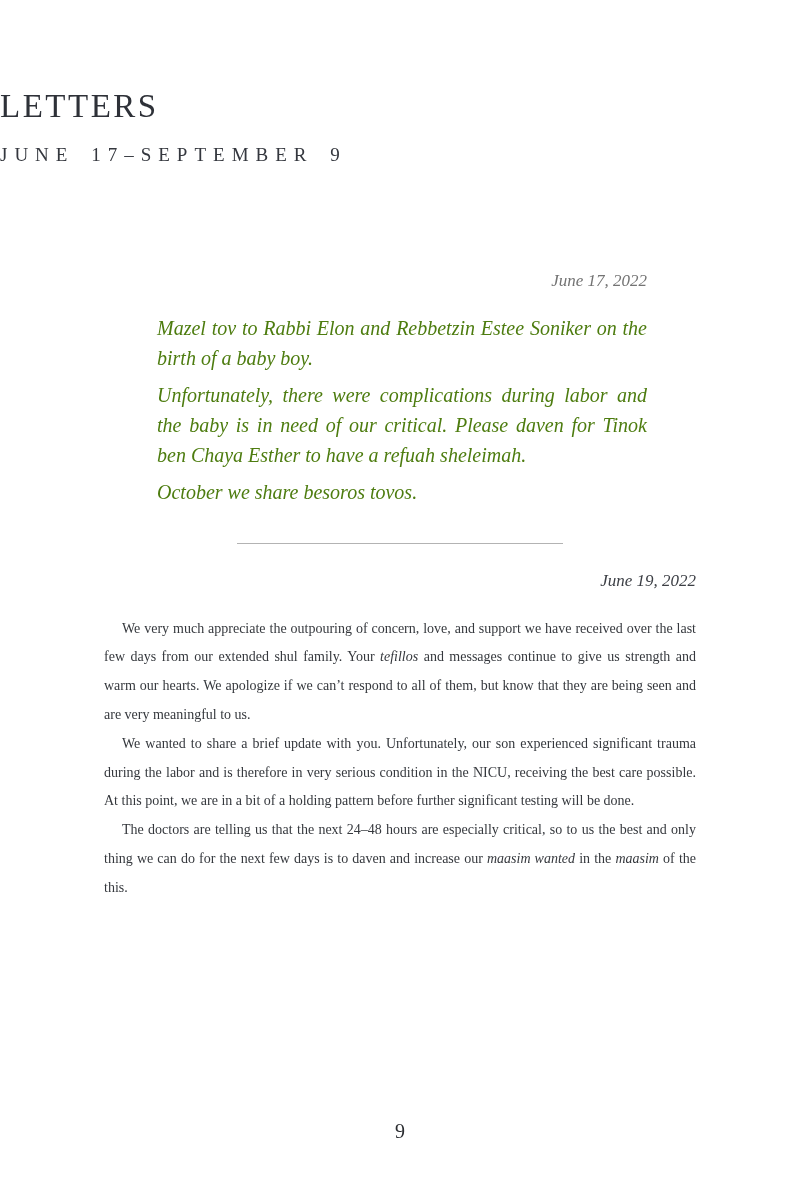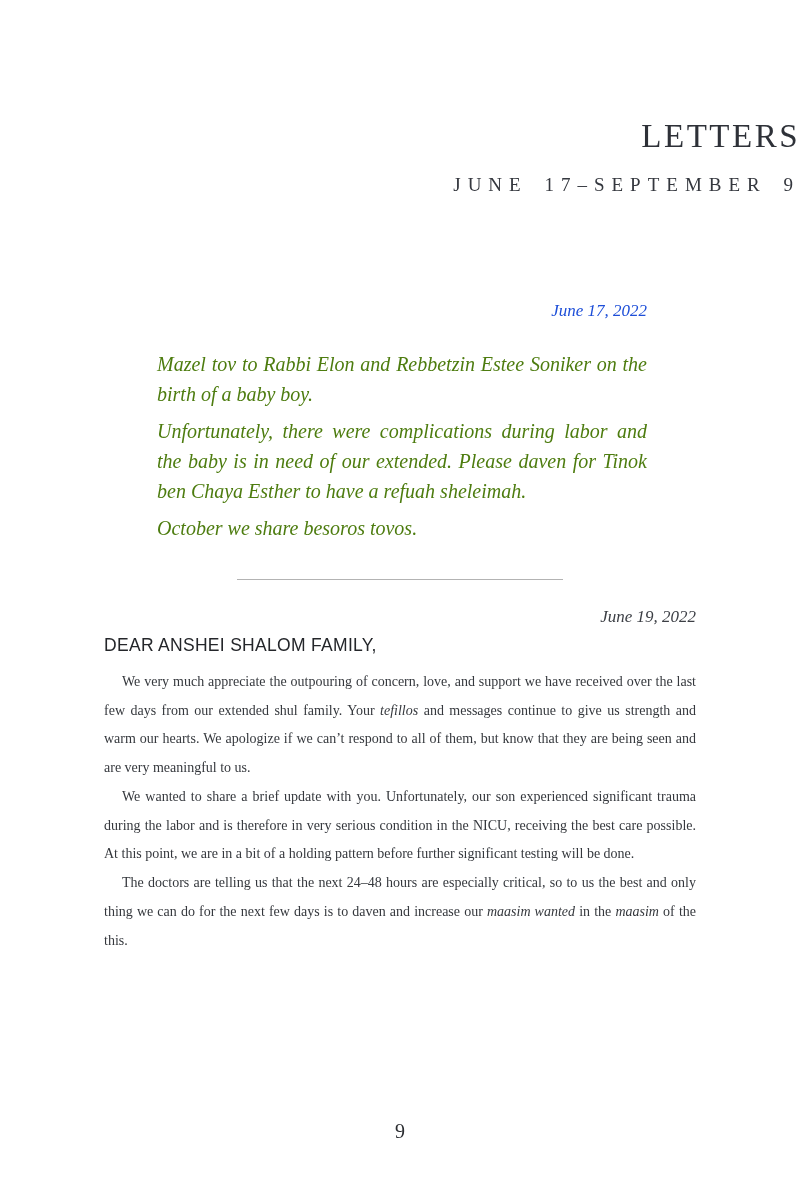--- a/index.html
+++ b/index.html
@@ -11,22 +11,22 @@
     position: relative;
     width: 800px;
     height: 1195px;
     background: #ffffff;
     overflow: hidden;
     font-family: "Liberation Serif", serif;
   }
 
   
   .chapter-head {
-    padding-top: 120px;
-    text-align: right;
+    padding-top: 90px;
+    text-align: left;
   }
   .chapter-title {
     margin: 0;
     font-family: "Liberation Serif", serif;
     font-weight: 400;
     font-size: 33px;
     line-height: 1;
     letter-spacing: 2.5px;
     color: #2e3138;
   }
@@ -50,23 +50,23 @@
     font-style: italic;
     font-size: 17px;
     line-height: 1.2;
   }
 
   
   .quote-letter {
     margin-top: 104px;
   }
   .quote-letter .letter-date {
-    color: #1d4ed8;
+    color: #737373;
     width: 543px;  
-    margin-bottom: 28px;
+    margin-bottom: 22px;
   }
   .quote-body {
     margin-left: 53px;
     width: 490px;
     font-style: italic;
     font-size: 20px;
     line-height: 30px;
     color: #4d7c0f;
     text-align: justify;
   }
@@ -88,21 +88,21 @@
     border-top: 1px solid #b3b3b3;
     height: 0;
   }
 
   
   .main-letter {
     margin-top: 27px;
   }
   .main-letter .letter-date {
     color: #3c3f45;
-    margin-bottom: 7px;
+    margin-bottom: 23px;
   }
   .salutation {
     font-family: "Liberation Sans", sans-serif;
     font-size: 17.5px;
     line-height: 1.15;
     letter-spacing: 0.3px;
     color: #24262a;
     margin-bottom: 13px;
   }
   .main-body p {
@@ -135,30 +135,29 @@
 
   <header class="chapter-head">
     <h1 class="chapter-title">LETTERS</h1>
     <div class="chapter-subtitle">JUNE 17–SEPTEMBER 9</div>
   </header>
 
   <section class="content quote-letter">
     <div class="letter-date">June 17, 2022</div>
     <div class="quote-body">
       <p>Mazel tov to Rabbi Elon and Rebbetzin Estee Soniker on the birth of a baby boy.</p>
-      <p>Unfortunately, there were complications during labor and the baby is in need of our extended. Please daven for Tinok ben Chaya Esther to have a refuah sheleimah.</p>
+      <p>Unfortunately, there were complications during labor and the baby is in need of our critical. Please daven for Tinok ben Chaya Esther to have a refuah sheleimah.</p>
       <p>October we share besoros tovos.</p>
     </div>
   </section>
 
   <hr class="divider">
 
   <section class="content main-letter">
     <div class="letter-date">June 19, 2022</div>
-    <div class="salutation">DEAR ANSHEI SHALOM FAMILY,</div>
     <div class="main-body">
       <p><span>We very much appreciate the outpouring of concern, love, and support we have received over the last few days from our extended shul family. Your </span><em>tefillos</em><span> and messages continue to give us strength and warm our hearts. We apologize if we can’t respond to all of them, but know that they are being seen and are very meaningful to us.</span></p>
       <p><span>We wanted to share a brief update with you. Unfortunately, our son experienced significant trauma during the labor and is therefore in very serious condition in the NICU, receiving the best care possible. At this point, we are in a bit of a holding pattern before further significant testing will be done.</span></p>
       <p><span>The doctors are telling us that the next 24–48 hours are especially critical, so to us the best and only thing we can do for the next few days is to daven and increase our </span><em>maasim wanted</em><span> in the </span><em>maasim</em><span> of the this.</span></p>
     </div>
   </section>
 
   <div class="page-number">9</div>
 
 </div>

